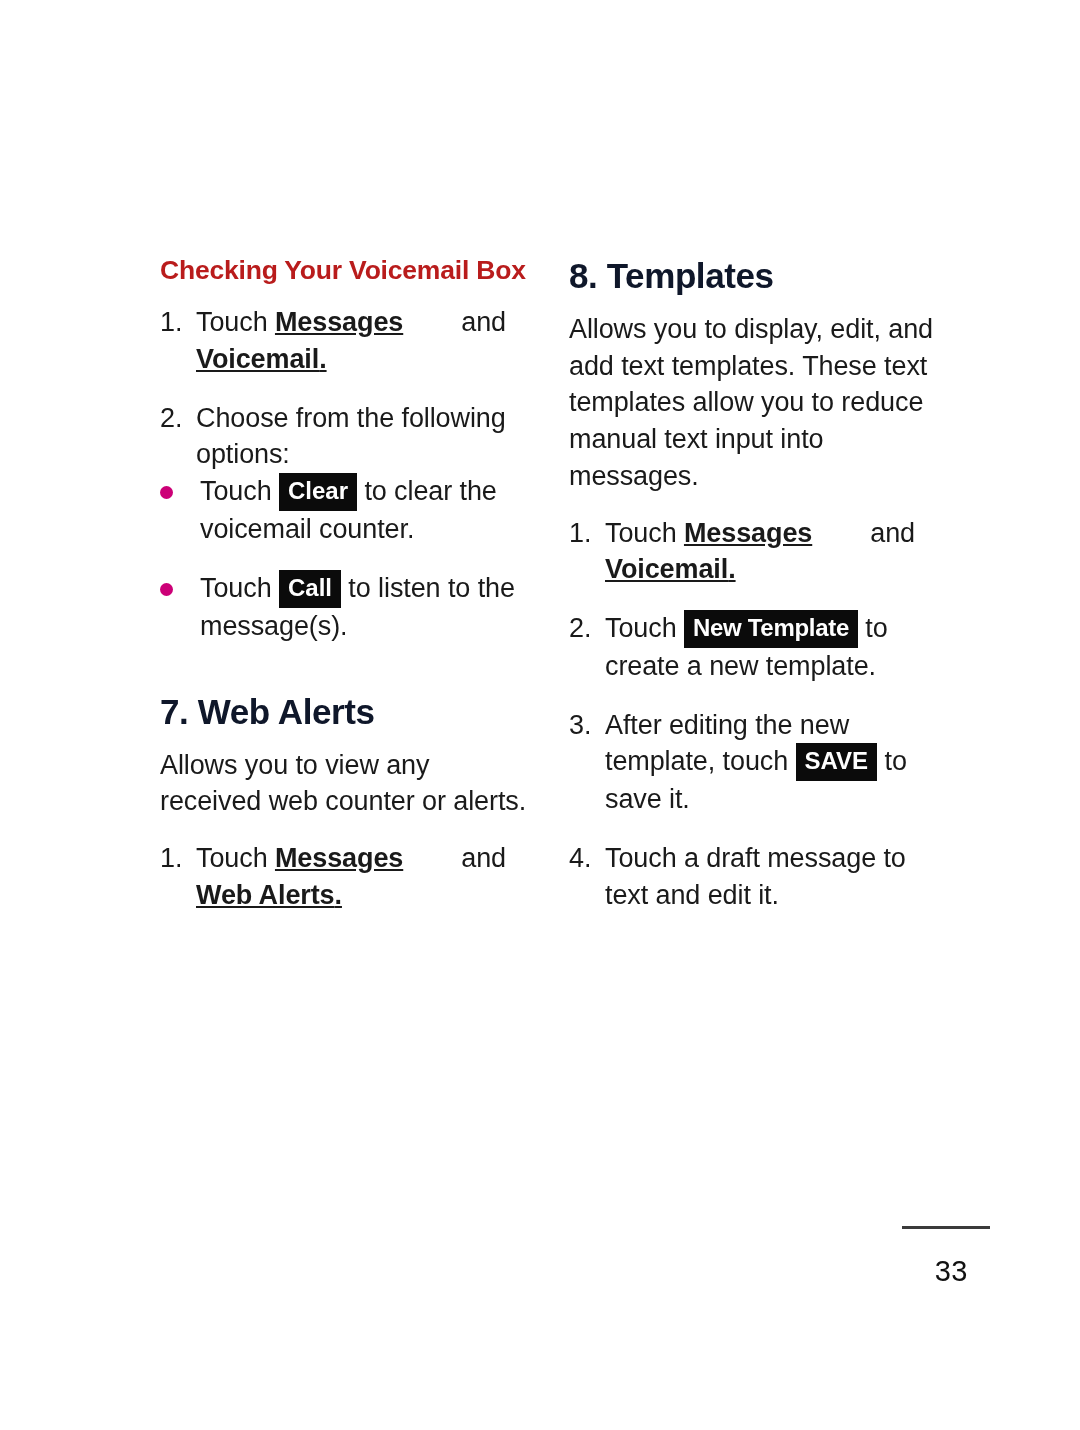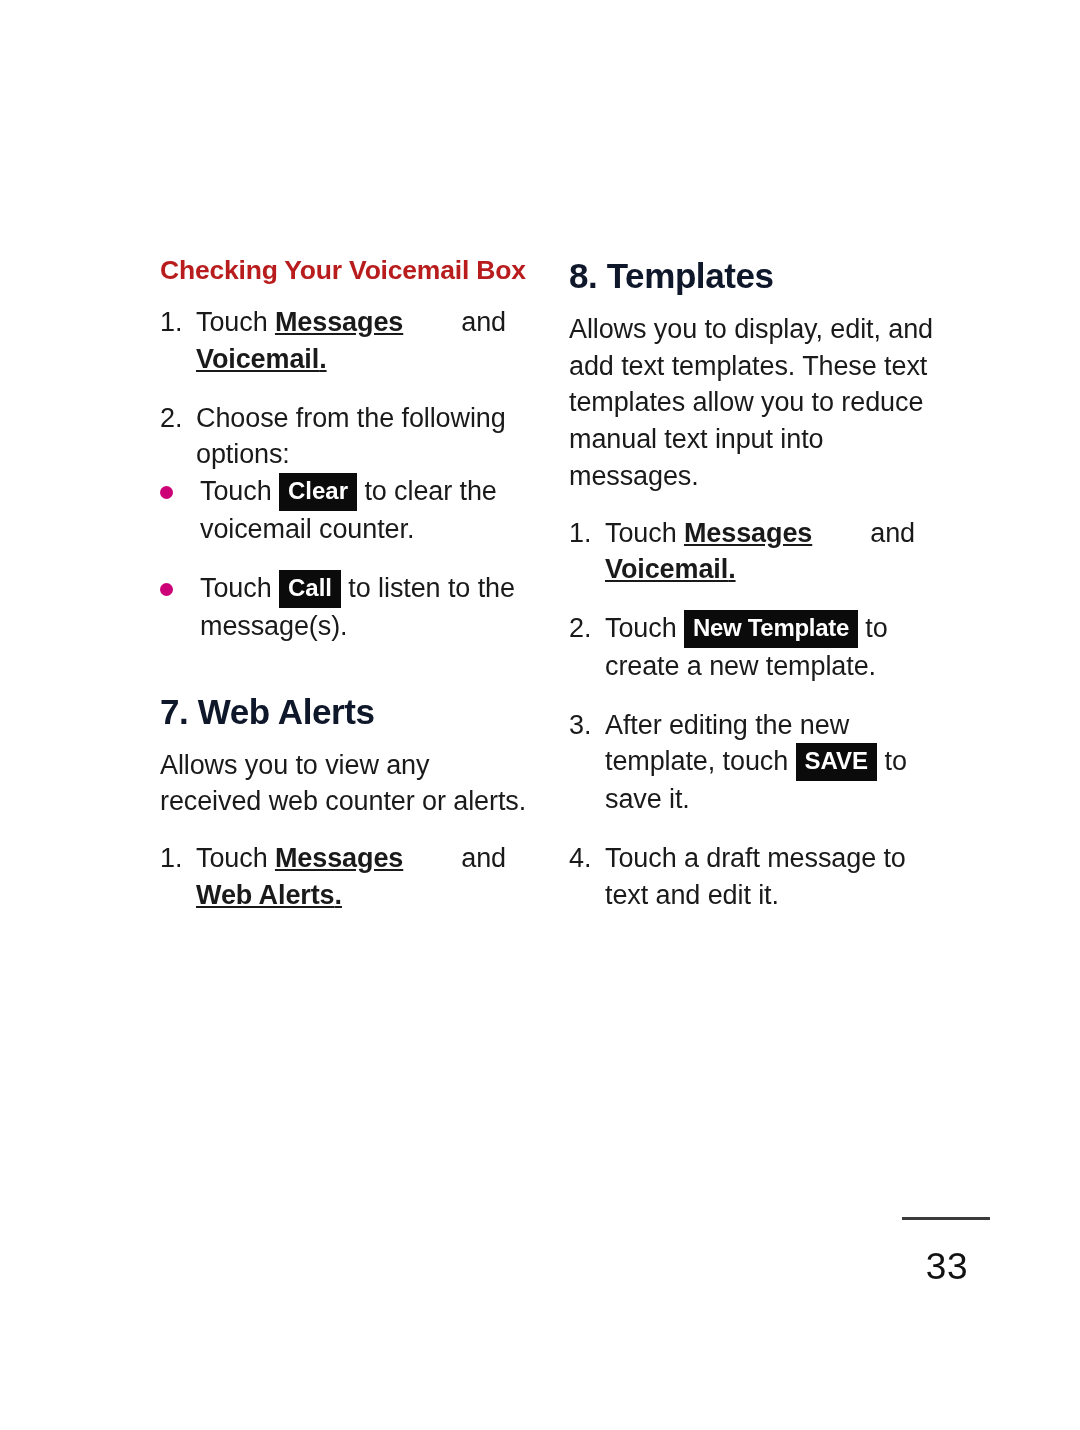--- a/index.html
+++ b/index.html
@@ -157,21 +157,21 @@
     width: 150px;
     text-align: center;
   }
   .footer-rule {
     width: 88px;
     height: 3px;
     background: #3b3b3b;
     margin: 0 0 26px auto;
   }
   .page-num {
-    font-size: 37px;
+    font-size: 29px;
     color: #111111;
     text-align: right;
     padding-right: 22px;
     letter-spacing: 0.5px;
   }
 </style>
 </head>
 <body>
 
 <div class="page">

